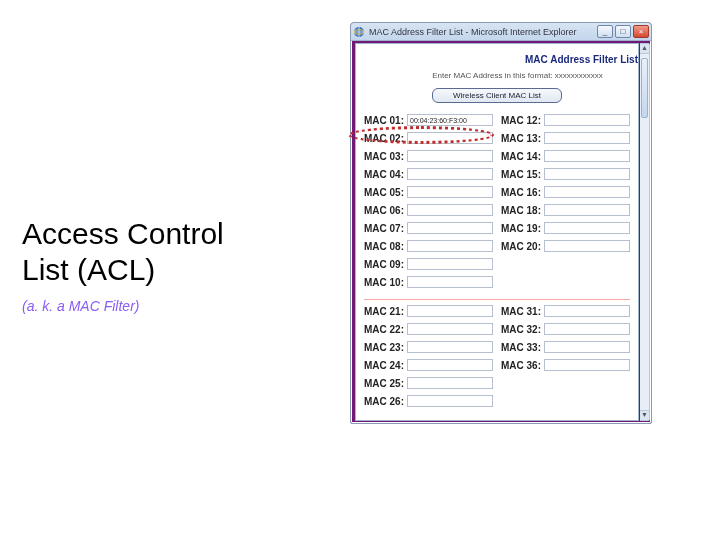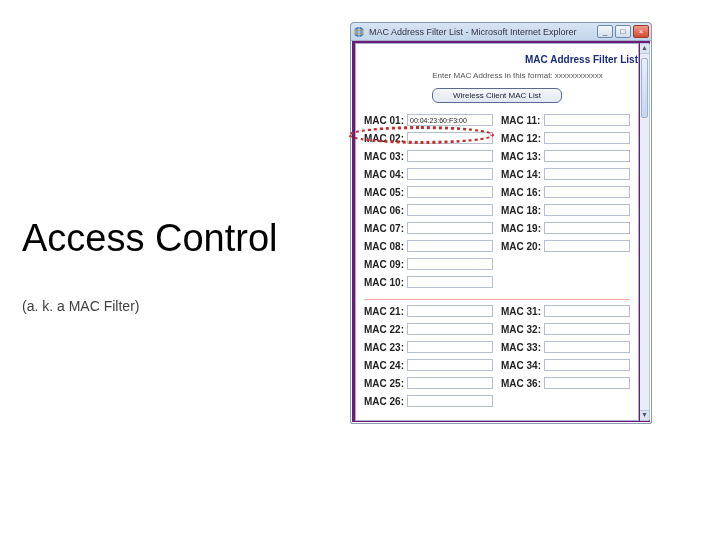--- a/index.html
+++ b/index.html
@@ -9,31 +9,32 @@
     height: 540px;
     font-family: Arial, sans-serif;
     background: #fff;
     position: relative;
     overflow: hidden;
   }
   .slide-title {
     position: absolute;
     left: 22px;
     top: 216px;
-    font-size: 38px;
+    font-size: 30px;
     font-weight: 400;
     line-height: 1.2;
     color: #000;
   }
   .slide-subtitle {
     position: absolute;
     left: 22px;
     top: 298px;
     font-size: 14px;
-    color: #404040;
+    color: #8b5cf6;
+    font-style: italic;
   }
   .ie-window {
     position: absolute;
     left: 350px;
     top: 22px;
     width: 302px;
     height: 402px;
     background: #701a75;
     border: 1px solid #8a9cb5;
     border-radius: 4px 4px 2px 2px;
@@ -150,20 +151,21 @@
     border:3px dotted #c22b2b;
     border-radius:50%/50%;
     pointer-events:none;
   }
 </style>
 </head>
 <body>
 
 <div class="slide-title">
   <span>Access Control</span><br>
+  <span>List (ACL)</span>
 </div>
 <div class="slide-subtitle">(a. k. a MAC Filter)</div>
 
 <div class="ie-window">
   <div class="titlebar">
     <span class="ie-icon">
       <svg viewBox="0 0 12 12">
           <circle cx="6" cy="6" r="5" fill="#2f6fc7"></circle>
           <path d="M1 6h10M6 1v10" stroke="#fff" stroke-width="0.7"></path>
           <ellipse cx="6" cy="6" rx="5" ry="2.2" fill="none" stroke="#ffd24a" stroke-width="1"></ellipse>
@@ -228,33 +230,33 @@
               <span class="mac-label">MAC 09:</span>
               <span class="mac-input"></span>
             </div>
           <div class="mac-row">
               <span class="mac-label">MAC 10:</span>
               <span class="mac-input"></span>
             </div>
         </div>
         <div class="col">
           <div class="mac-row">
-              <span class="mac-label">MAC 11:</span>
-              <span class="mac-input"></span>
-            </div>
-          <div class="mac-row">
               <span class="mac-label">MAC 12:</span>
               <span class="mac-input"></span>
             </div>
           <div class="mac-row">
               <span class="mac-label">MAC 13:</span>
               <span class="mac-input"></span>
             </div>
           <div class="mac-row">
               <span class="mac-label">MAC 14:</span>
+              <span class="mac-input"></span>
+            </div>
+          <div class="mac-row">
+              <span class="mac-label">MAC 15:</span>
               <span class="mac-input"></span>
             </div>
           <div class="mac-row">
               <span class="mac-label">MAC 16:</span>
               <span class="mac-input"></span>
             </div>
           <div class="mac-row">
               <span class="mac-label">MAC 18:</span>
               <span class="mac-input"></span>
             </div>
@@ -300,24 +302,20 @@
           <div class="mac-row">
               <span class="mac-label">MAC 31:</span>
               <span class="mac-input"></span>
             </div>
           <div class="mac-row">
               <span class="mac-label">MAC 32:</span>
               <span class="mac-input"></span>
             </div>
           <div class="mac-row">
               <span class="mac-label">MAC 33:</span>
-              <span class="mac-input"></span>
-            </div>
-          <div class="mac-row">
-              <span class="mac-label">MAC 34:</span>
               <span class="mac-input"></span>
             </div>
           <div class="mac-row">
               <span class="mac-label">MAC 36:</span>
               <span class="mac-input"></span>
             </div>
         </div>
       </div>
     </div>
   </div>

